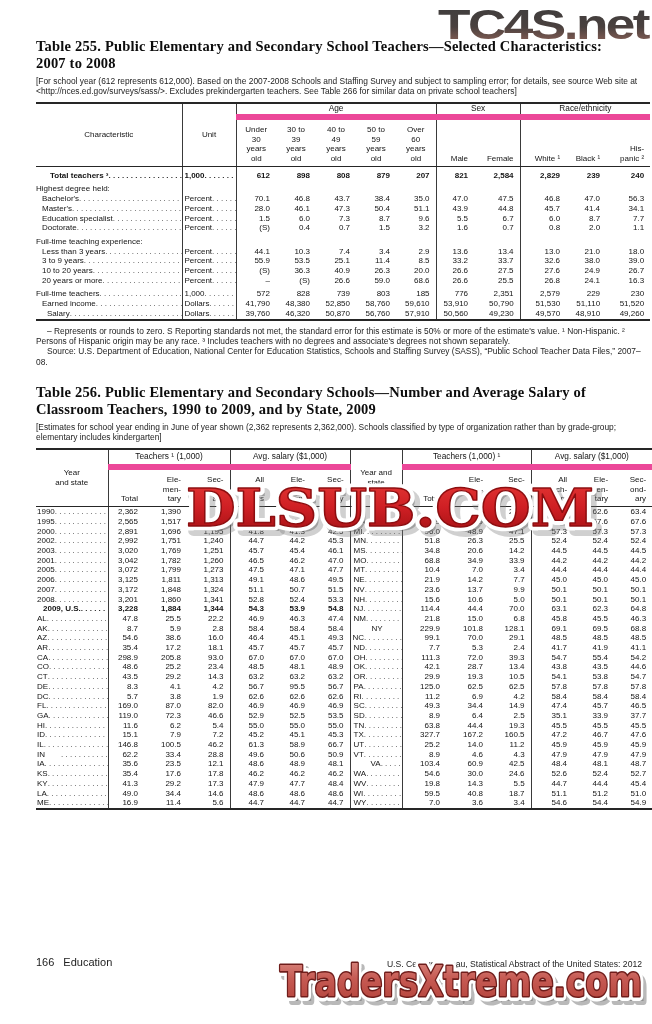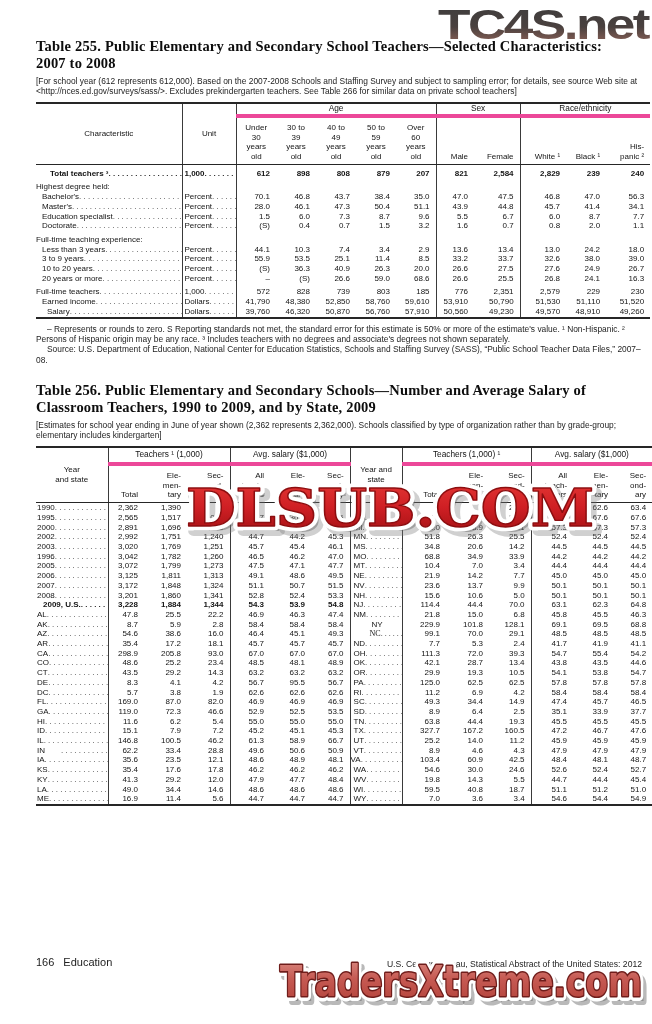--- a/index.html
+++ b/index.html
@@ -8,21 +8,21 @@
   .page{position:absolute;left:36px;top:38px;width:606px}
   .tbl-title{font-family:"Liberation Serif",serif;font-weight:bold;font-size:14.5px;
              line-height:16.5px;letter-spacing:.2px;width:575px;margin:0 0 5px 0;color:#0d0d0d}
   .note{font-size:8.4px;line-height:10px;margin:0 0 6px 0;color:#1d1d1d}
   table{border-collapse:collapse;table-layout:fixed;
         border-top:2px solid #262626;border-bottom:2px solid #262626}
   th,td{padding:0;font-size:8px;line-height:9.7px;font-weight:normal;vertical-align:bottom;
         overflow:hidden;color:#141414}
   .t255{width:592px}
   .t256{width:606px}
-  .gh{text-align:center;vertical-align:middle;border-bottom:4px solid #ec4899;font-size:8.3px;height:14px}
+  .gh{text-align:center;vertical-align:middle;border-bottom:6px solid #ec4899;font-size:8.3px;height:14px}
   .mid{vertical-align:middle;text-align:center;white-space:pre-line}
   .sh{white-space:pre-line;text-align:right;padding-right:6px;padding-bottom:2px;vertical-align:bottom}
   .sh.c{text-align:center;padding-right:0}
   .hbb{border-bottom:1.5px solid #262626}
   .vl{border-left:1px solid #3a3a3a}
   .num{text-align:right;padding-right:6px}
   .b{font-weight:bold}
   .lead{display:flex;align-items:baseline;overflow:hidden}
   .lt{white-space:nowrap}
   .dots{flex:1;overflow:hidden;white-space:nowrap;color:#2a2a2a}
@@ -347,21 +347,21 @@
             </div>
           </td>
           <td class="num vl">44.1</td>
           <td class="num">10.3</td>
           <td class="num">7.4</td>
           <td class="num">3.4</td>
           <td class="num">2.9</td>
           <td class="num vl">13.6</td>
           <td class="num">13.4</td>
           <td class="num vl">13.0</td>
-          <td class="num">24.2</td>
+          <td class="num">21.0</td>
           <td class="num">18.0</td>
         </tr>
         <tr>
           <td class="lab">
             <div class="lead" style="padding-left: 6px;">
               <span class="lt">3 to 9 years</span>
               <span class="dots"></span>
             </div>
           </td>
           <td class="lab vl">
@@ -725,21 +725,21 @@
           <td class="num vl">34.8</td>
           <td class="num">20.6</td>
           <td class="num">14.2</td>
           <td class="num vl">44.5</td>
           <td class="num">44.5</td>
           <td class="num">44.5</td>
         </tr>
         <tr>
           <td class="lab">
             <div class="lead" style="padding-left: 1px;">
-              <span class="lt">1996</span>
+              <span class="lt">2001</span>
               <span class="dots"></span>
             </div>
           </td>
           <td class="num vl">3,042</td>
           <td class="num">1,782</td>
           <td class="num">1,260</td>
           <td class="num vl">46.5</td>
           <td class="num">46.2</td>
           <td class="num">47.0</td>
           <td class="lab vl">
@@ -944,21 +944,21 @@
               <span class="dots"></span>
             </div>
           </td>
           <td class="num vl">54.6</td>
           <td class="num">38.6</td>
           <td class="num">16.0</td>
           <td class="num vl">46.4</td>
           <td class="num">45.1</td>
           <td class="num">49.3</td>
           <td class="lab vl">
-            <div class="lead" style="padding-left: 19px; font-family: Liberation Serif, serif;">
+            <div class="lead" style="padding-left: 2px;">
               <span class="lt">NC</span>
               <span class="dots"></span>
             </div>
           </td>
           <td class="num vl">99.1</td>
           <td class="num">70.0</td>
           <td class="num">29.1</td>
           <td class="num vl">48.5</td>
           <td class="num">48.5</td>
           <td class="num">48.5</td>
@@ -1282,21 +1282,21 @@
               <span class="dots"></span>
             </div>
           </td>
           <td class="num vl">35.6</td>
           <td class="num">23.5</td>
           <td class="num">12.1</td>
           <td class="num vl">48.6</td>
           <td class="num">48.9</td>
           <td class="num">48.1</td>
           <td class="lab vl">
-            <div class="lead" style="padding-left: 0;">
+            <div class="lead" style="padding-left: 20px;">
               <span class="lt">VA</span>
               <span class="dots"></span>
             </div>
           </td>
           <td class="num vl">103.4</td>
           <td class="num">60.9</td>
           <td class="num">42.5</td>
           <td class="num vl">48.4</td>
           <td class="num">48.1</td>
           <td class="num">48.7</td>
@@ -1329,21 +1329,21 @@
         </tr>
         <tr>
           <td class="lab">
             <div class="lead" style="padding-left: 1px;">
               <span class="lt">KY</span>
               <span class="dots"></span>
             </div>
           </td>
           <td class="num vl">41.3</td>
           <td class="num">29.2</td>
-          <td class="num">12.0</td>
+          <td class="num">17.3</td>
           <td class="num vl">47.9</td>
           <td class="num">47.7</td>
           <td class="num">48.4</td>
           <td class="lab vl">
             <div class="lead" style="padding-left: 3px;">
               <span class="lt">WV</span>
               <span class="dots"></span>
             </div>
           </td>
           <td class="num vl">19.8</td>

